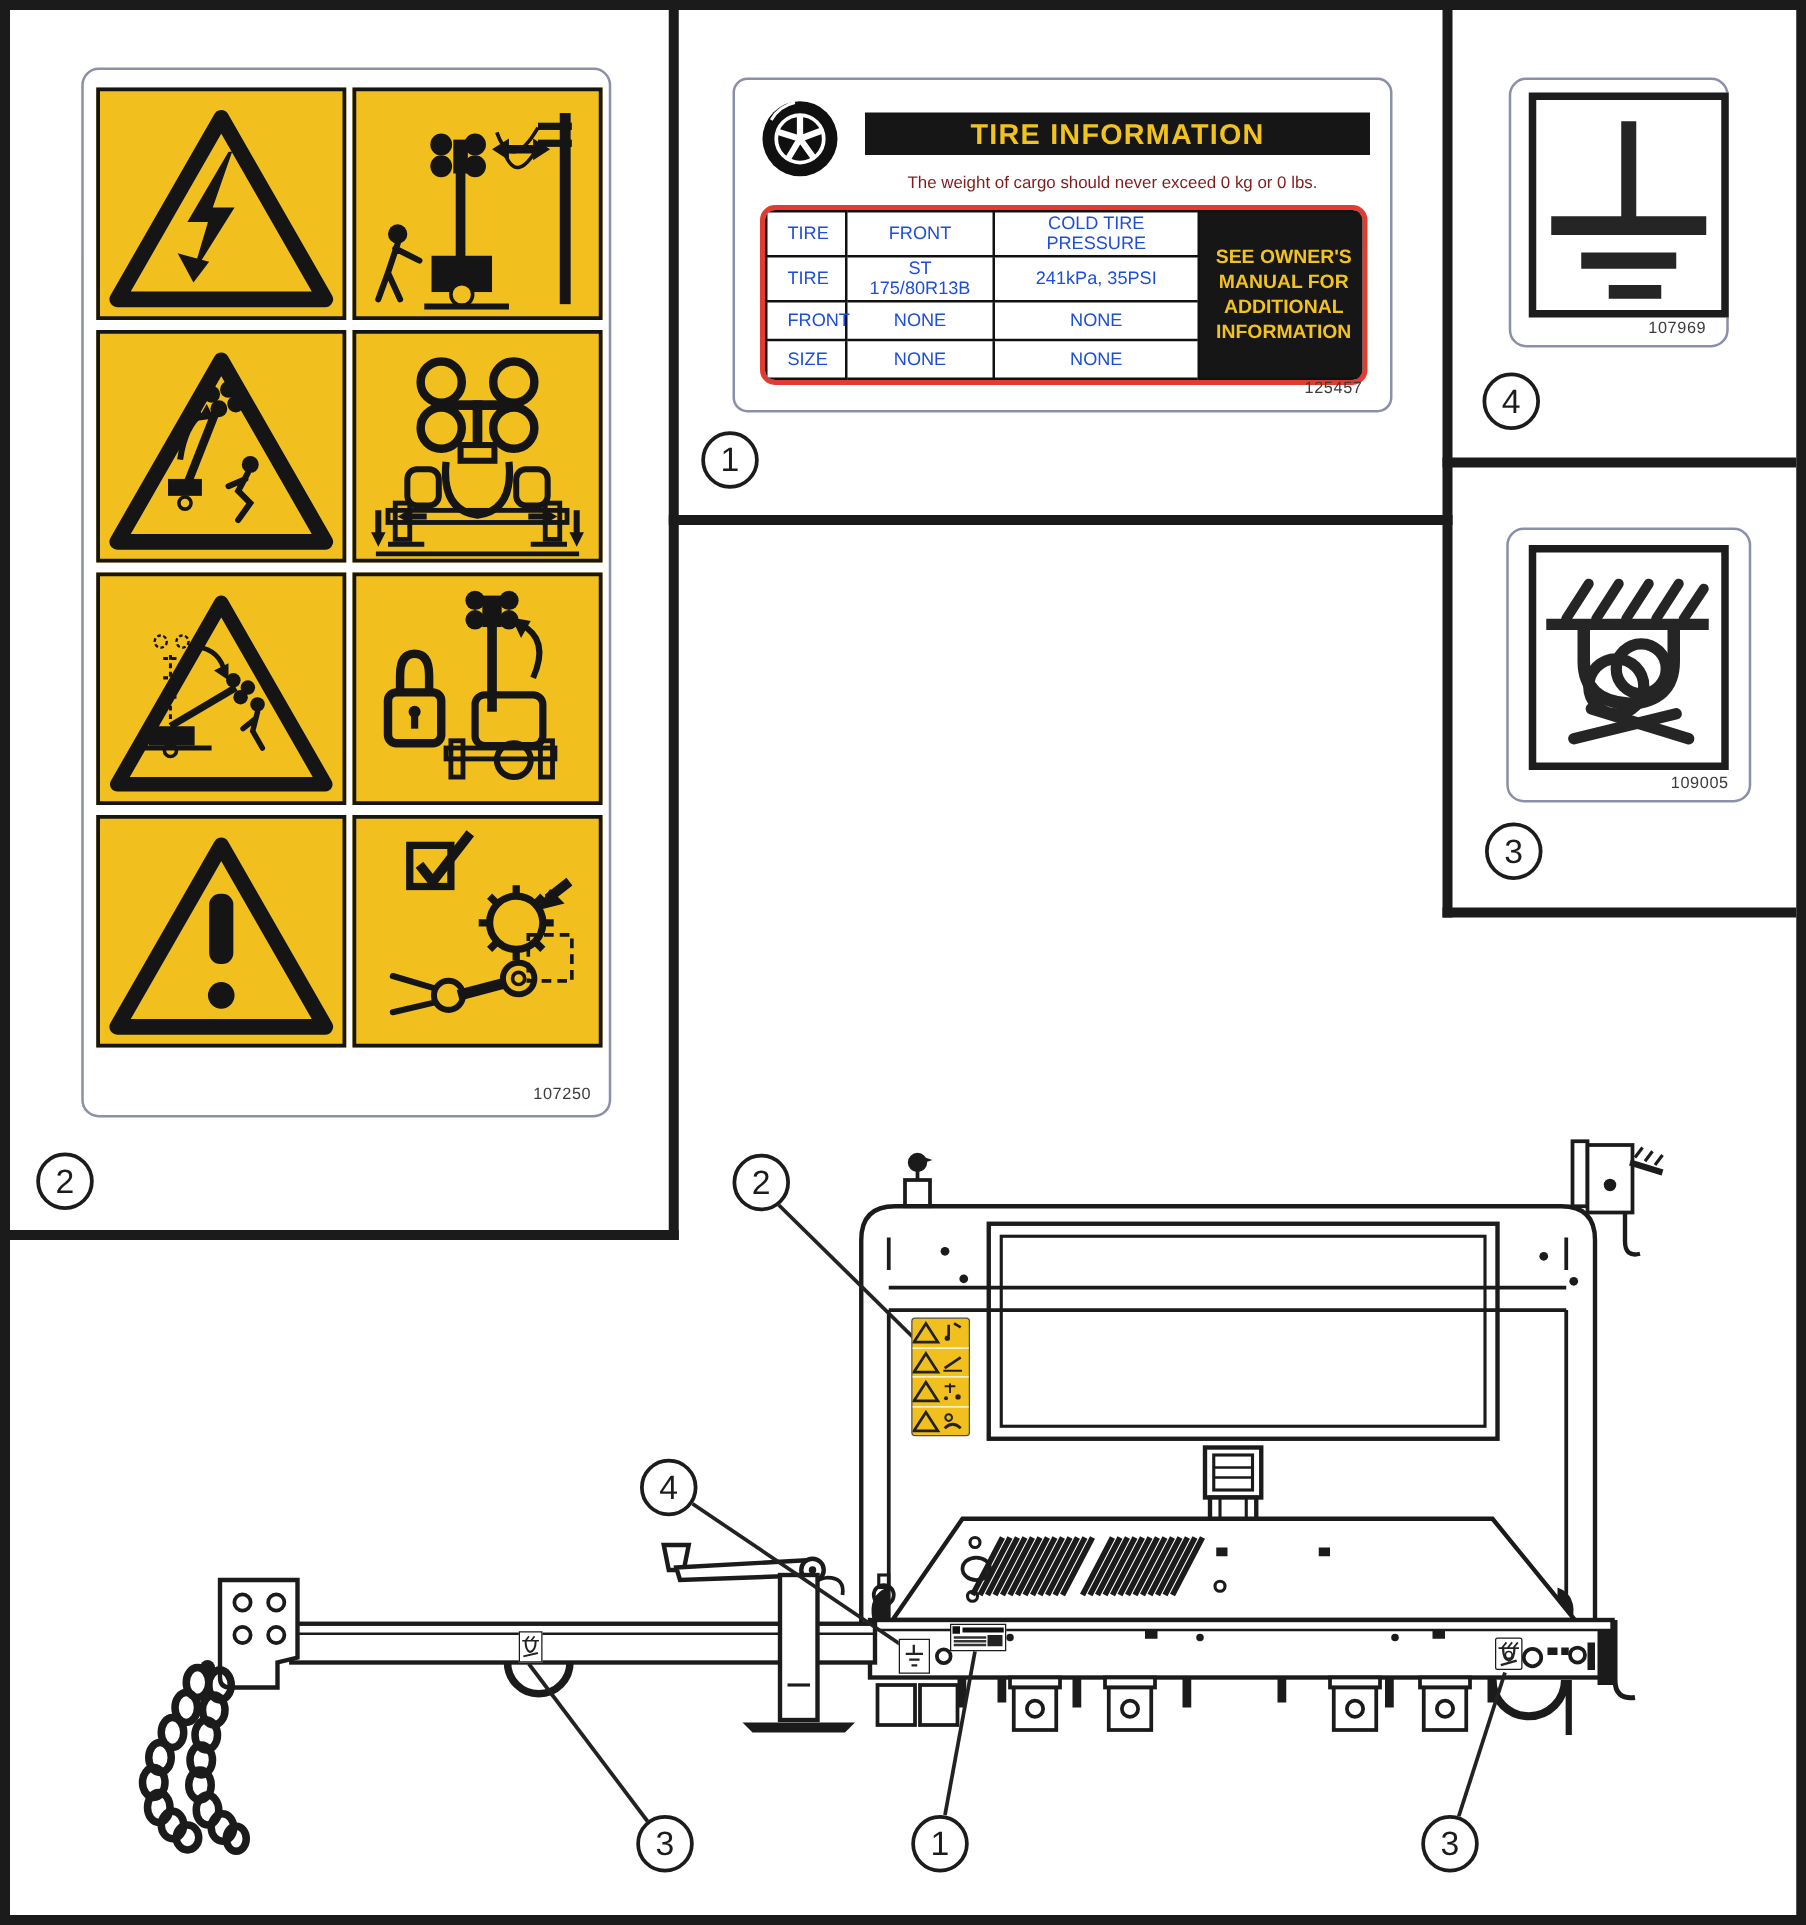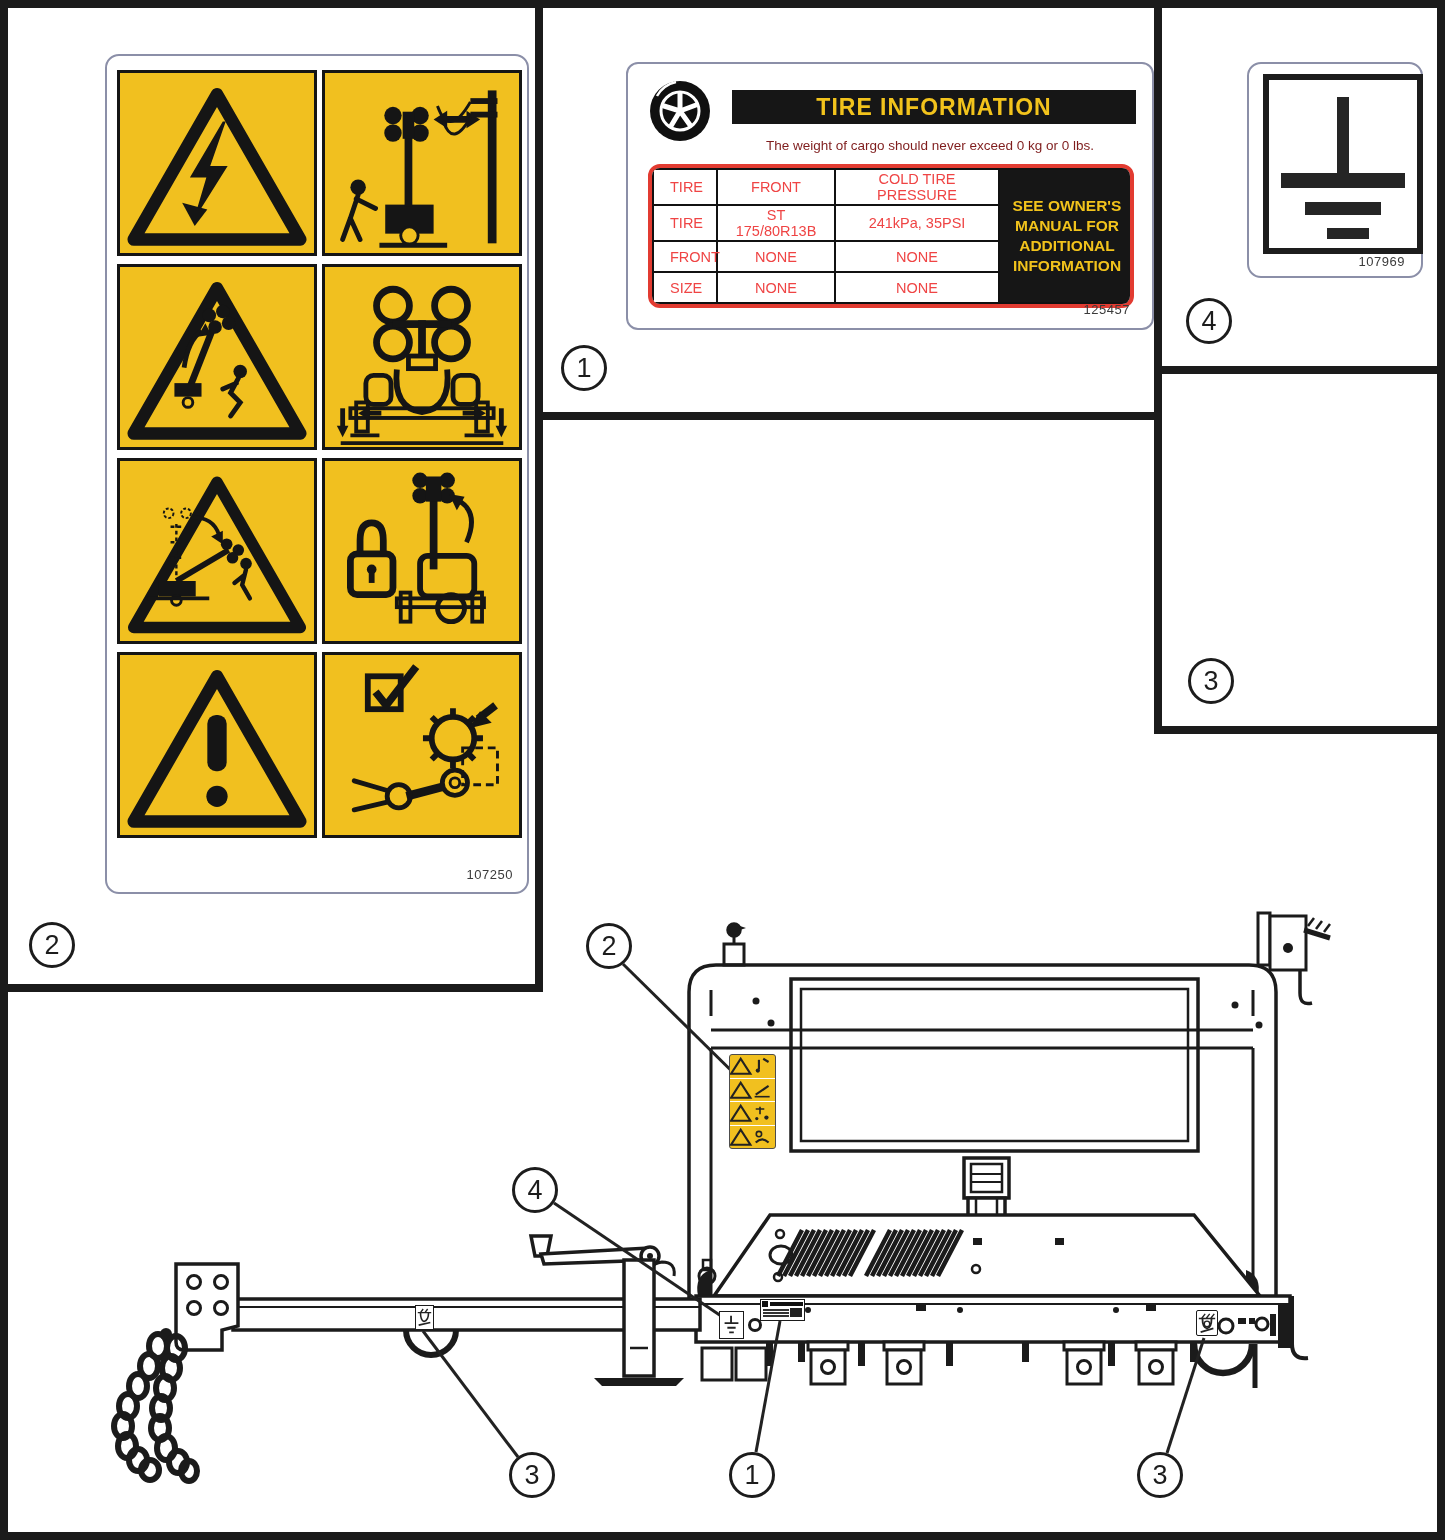--- a/index.html
+++ b/index.html
@@ -1,37 +1,37 @@
 <!DOCTYPE html>
 <html style="--decal-yellow: #F1C01F; --title-yellow: #F2C31C; --table-red: #E23B31; --ink: #1B1B1B; --card-border: #8B8FA8;"><head>
 <meta charset="utf-8">
 <style>
   html,body{margin:0;padding:0;background:#e8e8e8;font-family:"Liberation Sans",sans-serif;}
   .page{position:relative;width:1445px;height:1540px;background:#fff;box-sizing:border-box;
         border:8px solid var(--ink,#1b1b1b);overflow:hidden;}
   .divider{position:absolute;background:var(--ink,#1b1b1b);}
-  .card{position:absolute;background:#fff;border:2px solid var(--card-border,#8b8fa8);border-radius:14px;box-sizing:border-box;margin-left:40px;}
+  .card{position:absolute;background:#fff;border:2px solid var(--card-border,#8b8fa8);border-radius:14px;box-sizing:border-box;}
   .partnum{position:absolute;font-size:13px;color:#3b3b3b;letter-spacing:.5px;}
   .callout{position:absolute;width:46px;height:46px;box-sizing:border-box;border:3.2px solid #1c1c1c;
            border-radius:50%;background:#fff;display:flex;align-items:center;justify-content:center;
            font-size:27px;color:#1c1c1c;z-index:30;}
   
   .decal-grid{position:absolute;left:10px;top:14px;display:grid;grid-template-columns:200px 200px;
               grid-auto-rows:186px;gap:8px 5px;}
   .pict{background:var(--decal-yellow,#f1c01f);border:3px solid #151515;box-sizing:border-box;}
   .pict svg{display:block;width:100%;height:100%;}
   
   .tire-header{position:absolute;left:104px;top:26px;width:404px;height:34px;background:#161616;
                display:flex;align-items:center;justify-content:center;color:var(--title-yellow,#f2c31c);
                font-weight:bold;font-size:23px;letter-spacing:1px;}
   .tire-sub{position:absolute;left:92px;top:74px;width:420px;text-align:center;font-size:13.5px;color:#7f1d1d;}
   .tire-tablewrap{position:absolute;left:20px;top:100px;width:486px;border:4px solid var(--table-red,#e23b31);
                   border-radius:12px;background:#fff;box-sizing:border-box;overflow:hidden;}
   table.tire{width:100%;border-collapse:collapse;table-layout:fixed;}
-  table.tire td{border:2px solid #111;text-align:center;font-size:14.5px;color:#ef4444;height:27px;padding:1px 16px;}
+  table.tire td{border:2px solid #111;text-align:center;font-size:14.5px;color:#1d4ed8;height:27px;padding:1px 16px;}
   table.tire td.note{background:#161616;color:var(--title-yellow,#f2c31c);font-weight:bold;
                      font-size:15.5px;line-height:1.28;padding:2px 6px;}
   
   .sym-square{position:absolute;border:6px solid #1d1d1d;background:#fff;box-sizing:border-box;}
   .sym-square svg{display:block;width:100%;height:100%;}
   
   .mini{position:absolute;box-sizing:border-box;z-index:20;}
   .mini-warn{background:var(--decal-yellow,#f1c01f);border:1.5px solid #4c4c4c;border-radius:3px;
              display:flex;flex-direction:column;}
   .mini-warn .row{flex:1;border-top:1px solid #fff;}
@@ -251,20 +251,33 @@
         <rect x="68" y="16" width="12" height="78" fill="#252525"></rect>
         <rect x="12" y="92" width="124" height="15" fill="#252525"></rect>
         <rect x="36" y="121" width="76" height="13" fill="#252525"></rect>
         <rect x="58" y="147" width="42" height="11" fill="#252525"></rect>
       </svg>
     </div>
     <div class="partnum" style="right:16px;top:190px">107969</div>
   </div>
   <div class="callout" style="left:1178px;top:290px">4</div>
 
+  <div class="card" style="left:1197px;top:414px;width:196px;height:220px">
+    <div class="sym-square" style="left:16px;top:12px;width:160px;height:180px">
+      <svg viewBox="0 0 148 166">
+        <rect x="8" y="52" width="130" height="9" fill="#252525"></rect>
+        <path d="M24,52 L42,24 M48,52 L66,24 M72,52 L90,24 M96,52 L114,24 M118,52 L134,28" stroke="#252525" stroke-width="8" stroke-linecap="round" fill="none"></path>
+        <path d="M38,61 L38,86 Q38,118 74,120 Q110,118 110,86 L110,61" fill="none" stroke="#252525" stroke-width="10"></path>
+        <circle cx="84" cy="92" r="20" fill="none" stroke="#252525" stroke-width="9"></circle>
+        <circle cx="64" cy="106" r="22" fill="none" stroke="#252525" stroke-width="9"></circle>
+        <path d="M30,148 L112,128 M44,124 L122,148" stroke="#252525" stroke-width="9" stroke-linecap="round"></path>
+      </svg>
+    </div>
+    <div class="partnum" style="right:16px;top:194px">109005</div>
+  </div>
   <div class="callout" style="left:1180px;top:650px">3</div>
 
   <svg class="abs" style="left:0;top:0;width:1445px;height:1540px;z-index:10" viewBox="0 0 1445 1540">
 
     <g stroke="#1b1b1b" fill="none" stroke-width="3.5">
       <rect x="783" y="971" width="407" height="172" fill="#fff"></rect>
       <rect x="793" y="981" width="387" height="152" stroke-width="2.5"></rect>
       <path d="M703,1022 L1245,1022 M703,1040 L1245,1040" stroke-width="3"></path>
       <path d="M681,1290 L681,984 Q681,957 708,957 L1241,957 Q1268,957 1268,984 L1268,1290"></path>
       <path d="M703,1290 L703,1040 M703,1008 L703,982 M1245,1290 L1245,1040 M1245,1008 L1245,982" stroke-width="3"></path>

